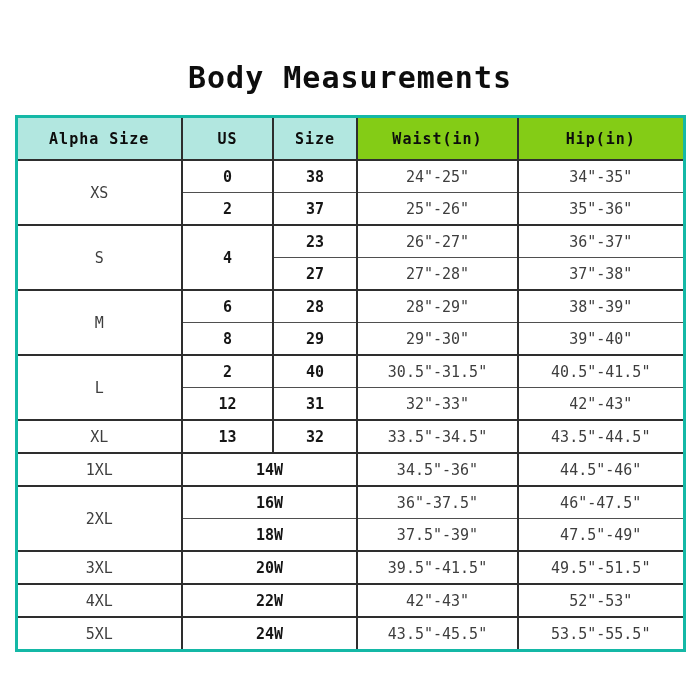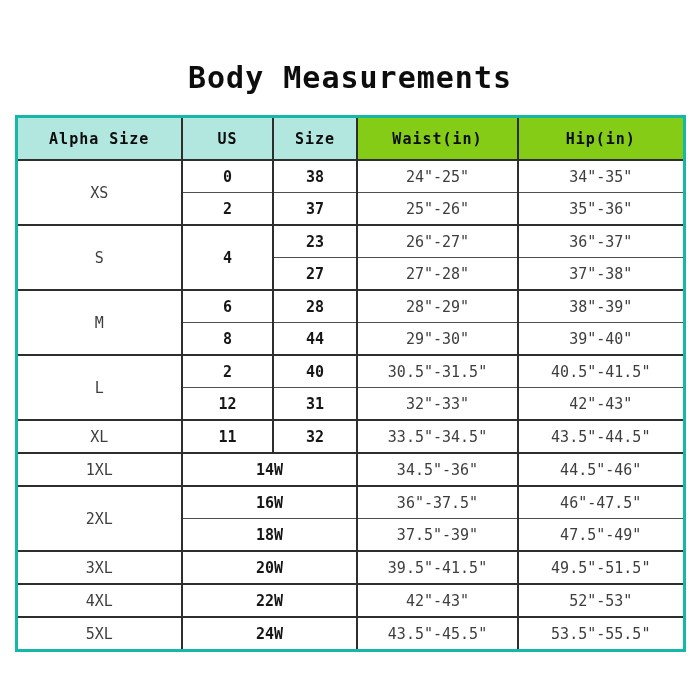--- a/index.html
+++ b/index.html
@@ -103,42 +103,42 @@
 
     <tr>
       <td class="alpha" rowspan="2">M</td>
       <td class="num">6</td>
       <td class="num">28</td>
       <td class="val">28"-29"</td>
       <td class="val">38"-39"</td>
     </tr>
     <tr class="sub">
       <td class="num">8</td>
-      <td class="num">44</td>
+      <td class="num">29</td>
       <td class="val">29"-30"</td>
       <td class="val">39"-40"</td>
     </tr>
 
     <tr>
       <td class="alpha" rowspan="2">L</td>
       <td class="num">2</td>
       <td class="num">40</td>
       <td class="val">30.5"-31.5"</td>
       <td class="val">40.5"-41.5"</td>
     </tr>
     <tr class="sub">
       <td class="num">12</td>
       <td class="num">31</td>
       <td class="val">32"-33"</td>
       <td class="val">42"-43"</td>
     </tr>
 
     <tr>
       <td class="alpha">XL</td>
-      <td class="num">11</td>
+      <td class="num">13</td>
       <td class="num">32</td>
       <td class="val">33.5"-34.5"</td>
       <td class="val">43.5"-44.5"</td>
     </tr>
 
     <tr>
       <td class="alpha">1XL</td>
       <td class="num" colspan="2">14W</td>
       <td class="val">34.5"-36"</td>
       <td class="val">44.5"-46"</td>

